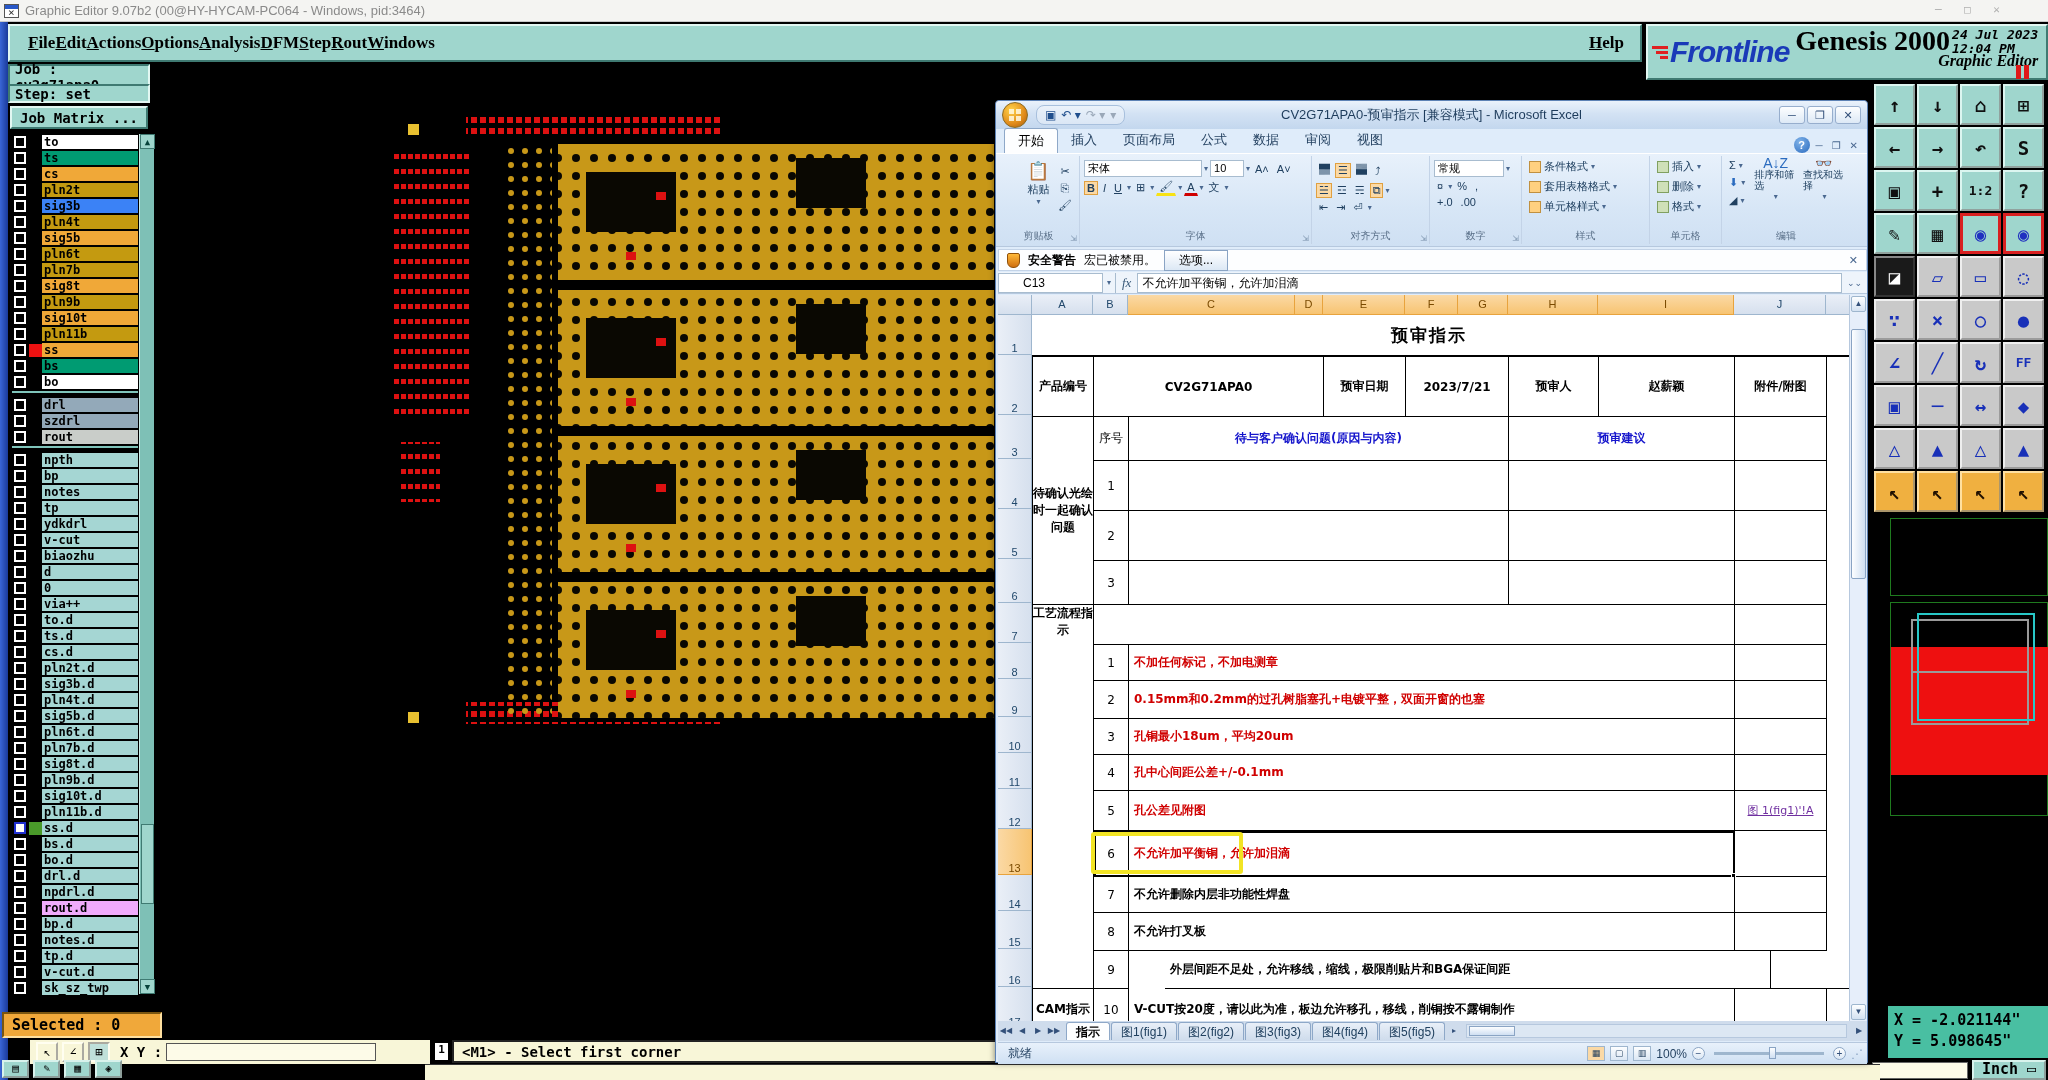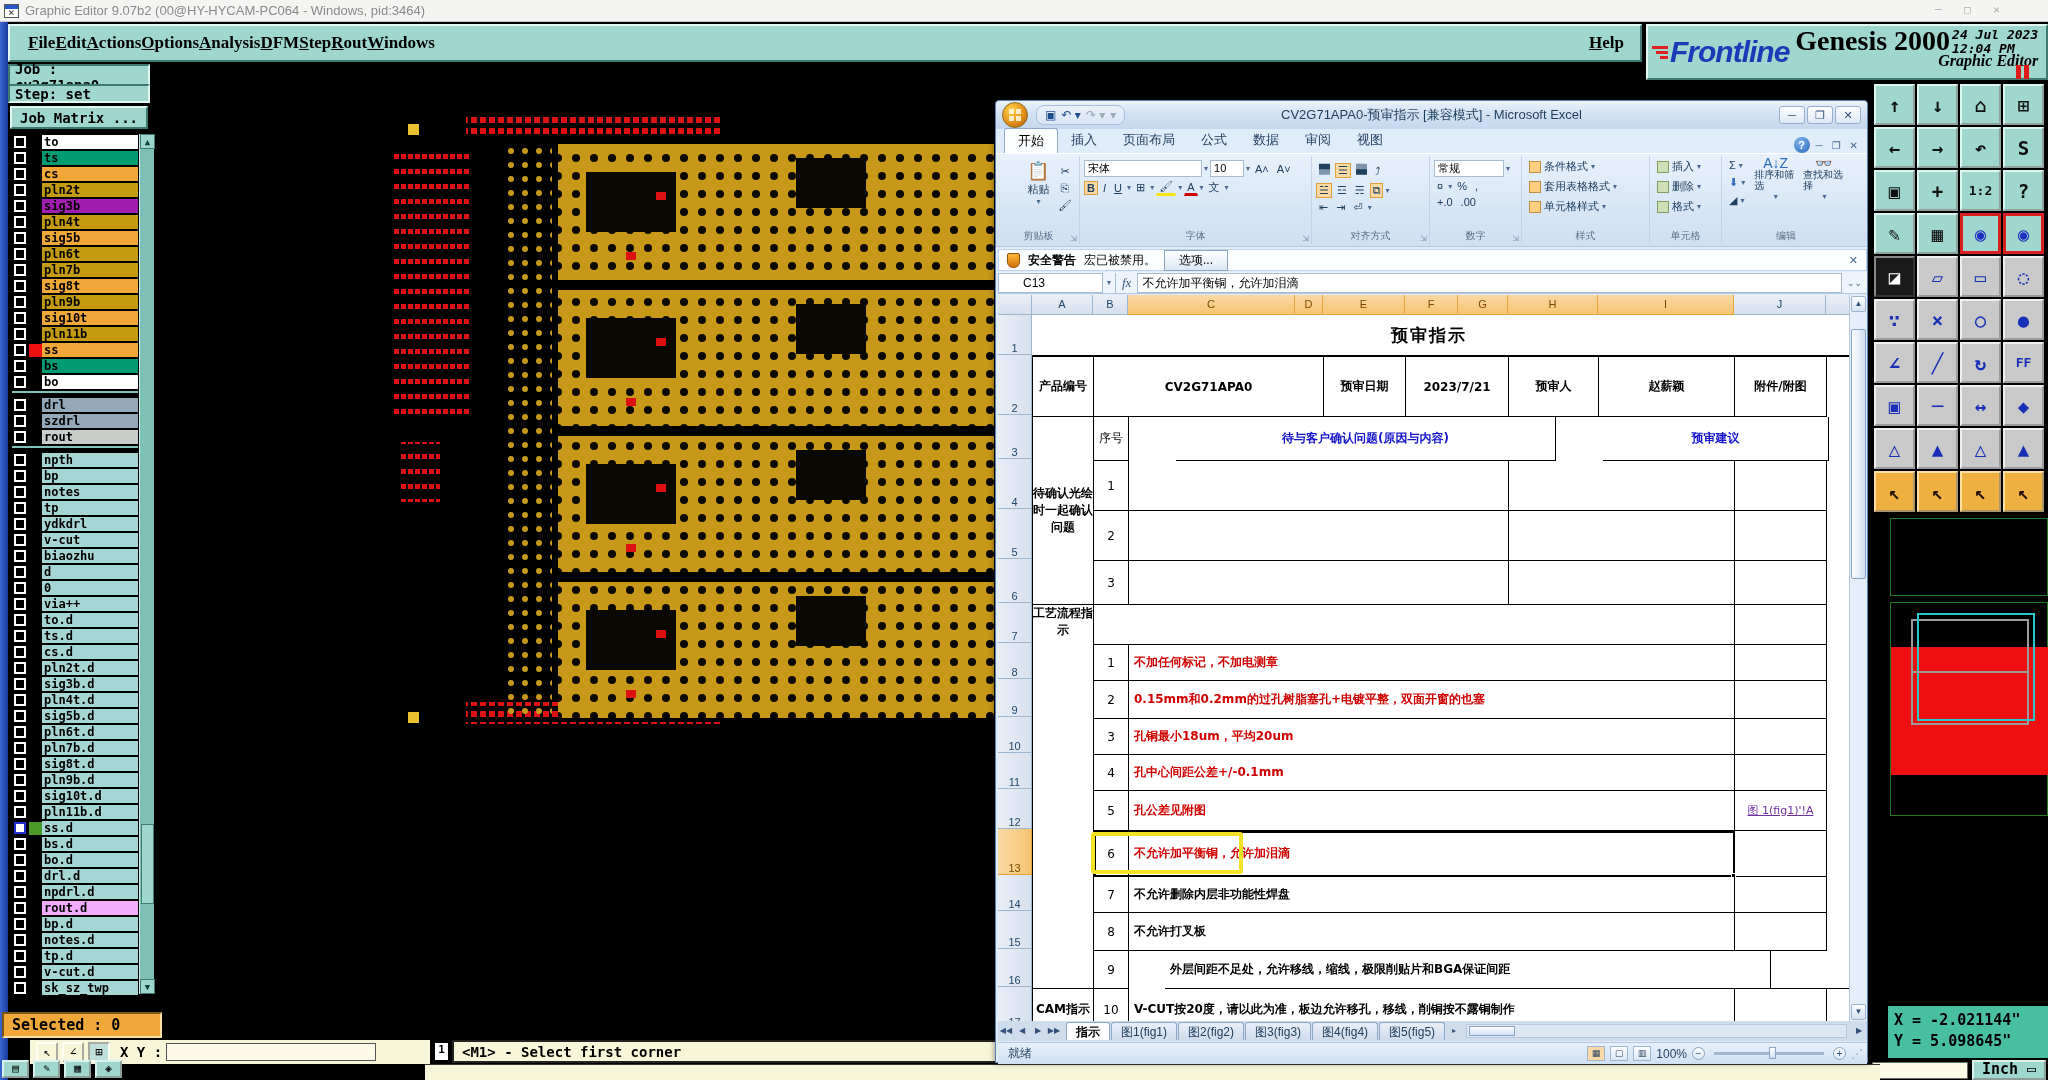--- a/index.html
+++ b/index.html
@@ -244,21 +244,21 @@
       <div class="layer-row">
         <span class="layer-check"></span>
         <span class="layer-name" style="background: rgb(240, 168, 56);">cs</span>
       </div>
       <div class="layer-row">
         <span class="layer-check"></span>
         <span class="layer-name" style="background: rgb(196, 154, 16);">pln2t</span>
       </div>
       <div class="layer-row">
         <span class="layer-check"></span>
-        <span class="layer-name" style="background: #a21caf;">sig3b</span>
+        <span class="layer-name" style="background: #3b82f6;">sig3b</span>
       </div>
       <div class="layer-row">
         <span class="layer-check"></span>
         <span class="layer-name" style="background: rgb(196, 154, 16);">pln4t</span>
       </div>
       <div class="layer-row">
         <span class="layer-check"></span>
         <span class="layer-name" style="background: rgb(240, 168, 56);">sig5b</span>
       </div>
       <div class="layer-row">
@@ -737,21 +737,21 @@
           </div>
           <div>
             <div class="trow" style="height: 60px; position: relative;">
               <div class="cell blk" style="width: 230px;">CV2G71APA0</div>
               <div class="cell blk" style="width: 82px;">预审日期</div>
               <div class="cell blk" style="width: 103px;">2023/7/21</div>
               <div class="cell blk" style="width: 90px;">预审人</div>
               <div class="cell blk" style="width: 136px;">赵薪颖</div>
               <div class="cell blk" style="width: 92px;">附件/附图</div>
             </div>
-            <div class="trow" style="height: 44px; position: relative; gap: 47px;">
+            <div class="trow" style="height: 44px; position: relative;">
               <div class="cell " style="width: 35px;">序号</div>
               <div class="cell blue" style="width: 380px;">待与客户确认问题(原因与内容)</div>
               <div class="cell blue" style="width: 226px;">预审建议</div>
               <div class="cell " style="width: 92px;"></div>
             </div>
             <div class="trow" style="height: 50px; position: relative;">
               <div class="cell " style="width: 35px;">1</div>
               <div class="cell " style="width: 380px;"></div>
               <div class="cell " style="width: 226px;"></div>
               <div class="cell " style="width: 92px;"></div>

